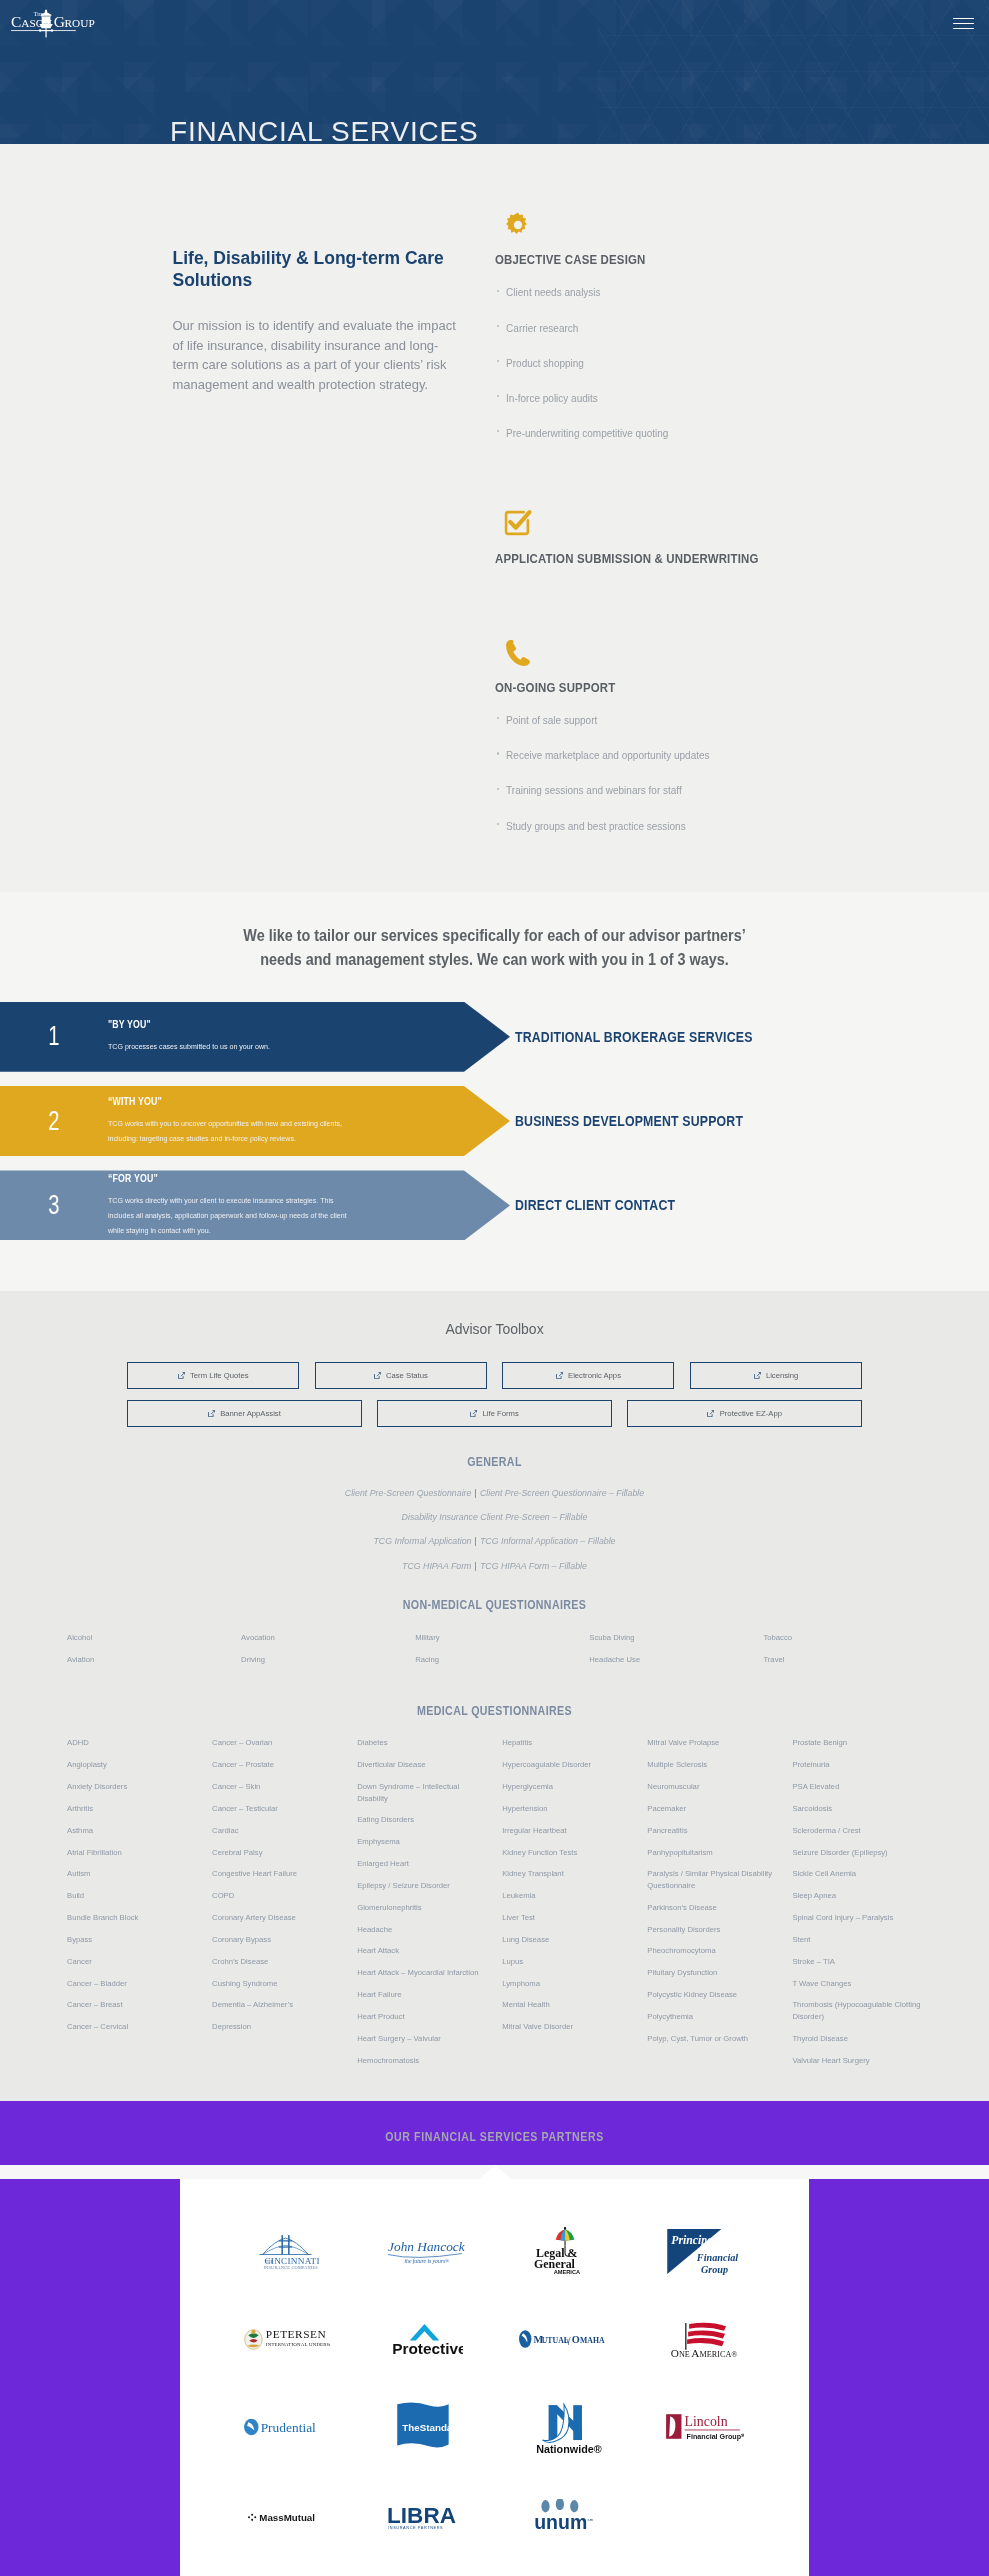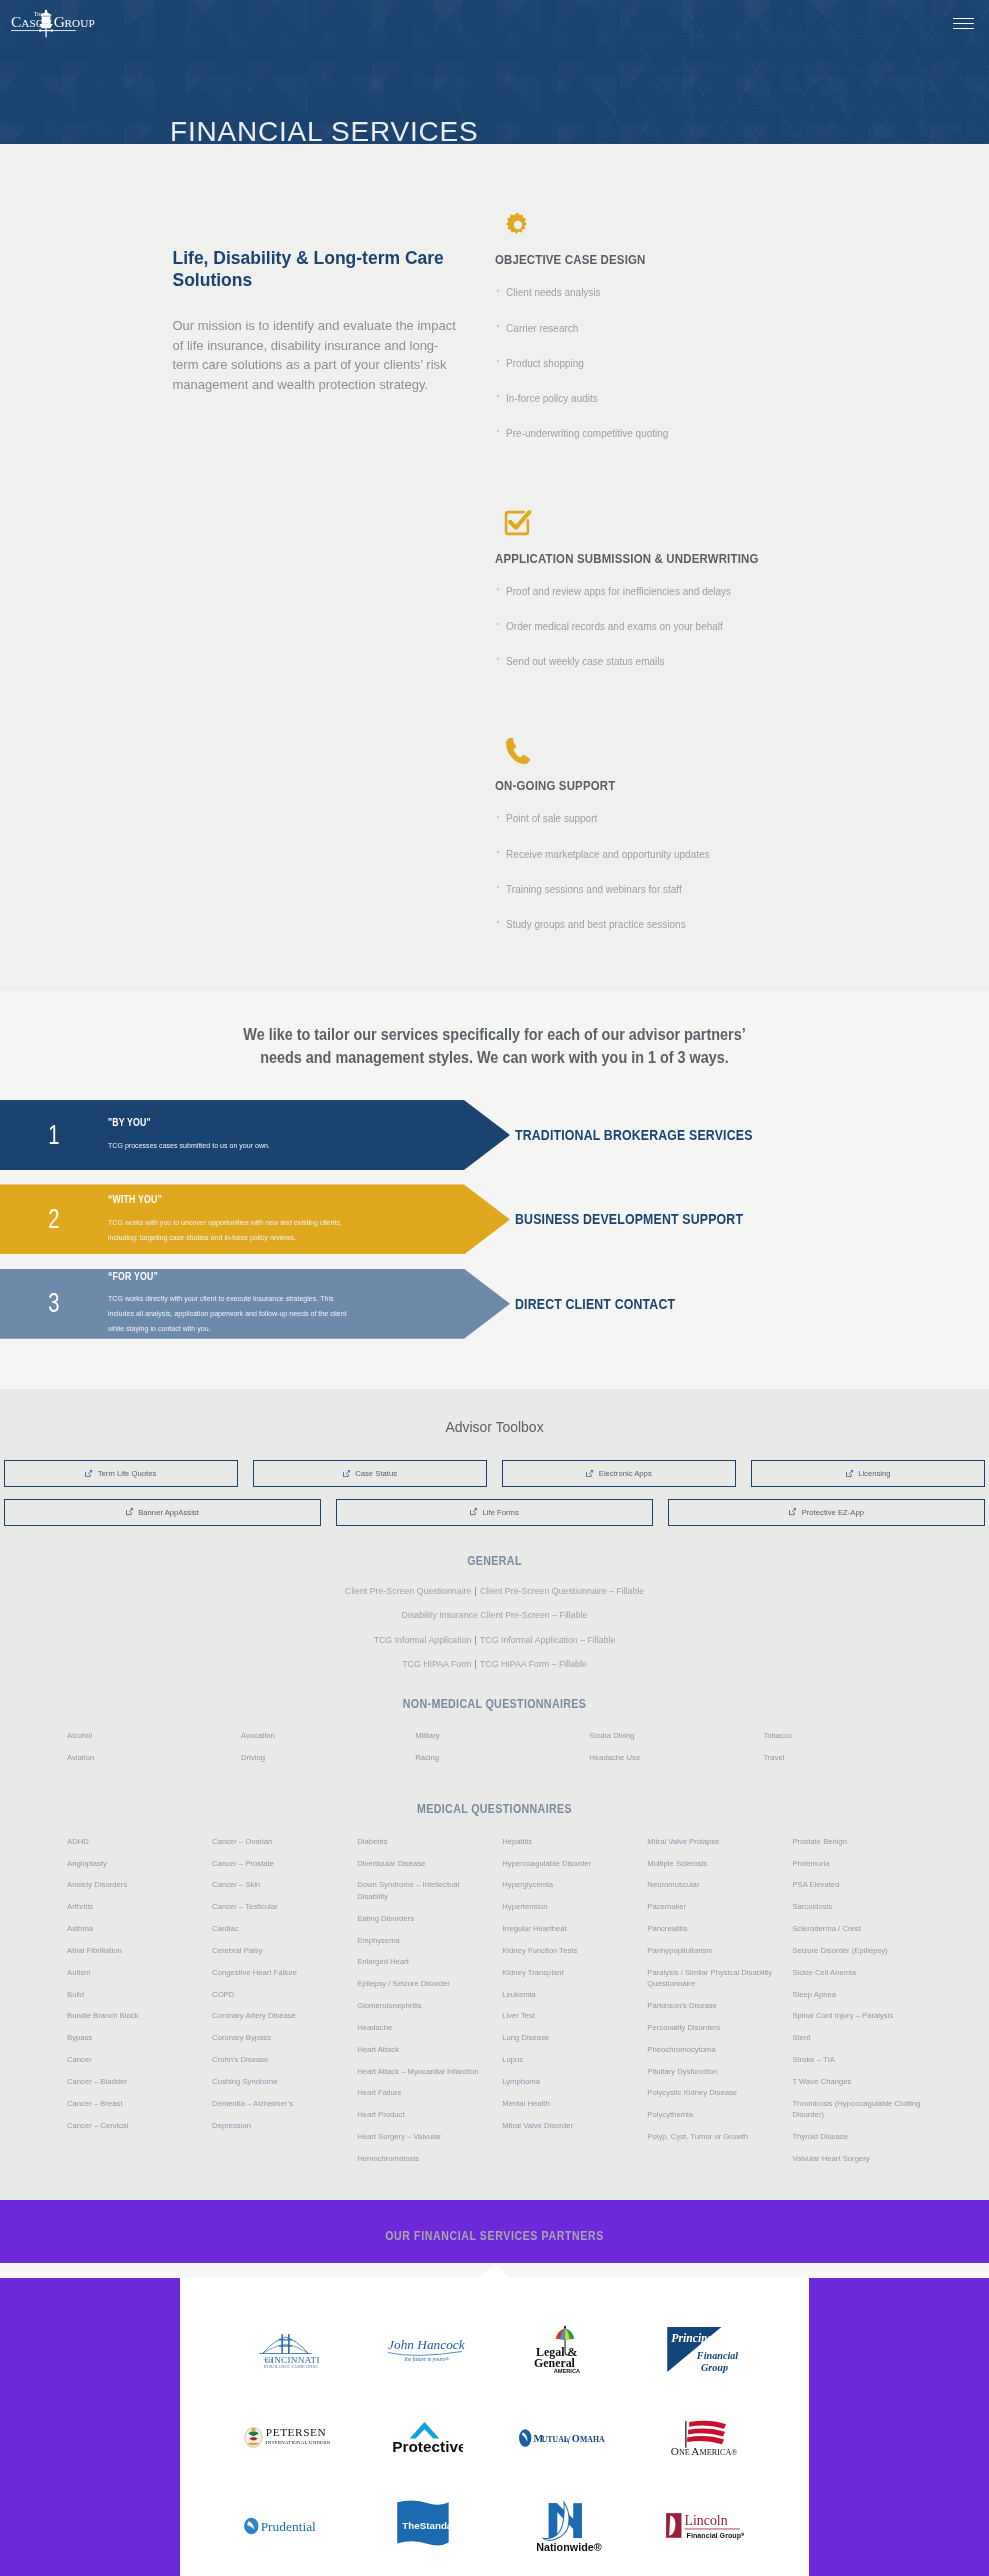--- a/index.html
+++ b/index.html
@@ -98,36 +98,36 @@
     font-family:"Liberation Sans Narrow","Liberation Sans",sans-serif;
     font-size:14px;letter-spacing:0.2px;color:#1b4370;font-weight:700;transform:scaleX(.88);transform-origin:left;
   }
 
   
   .toolbox{background:#e9e9e8;padding:29px 0 25px;position:relative;}
   .toolbox h2{
     text-align:center;font-size:15.5px;color:#5c6166;font-weight:400;margin-bottom:24px;
     font-family:"Liberation Sans Narrow","Liberation Sans",sans-serif;transform:scaleX(.9);
   }
-  .btn-row{width:981px;margin:0 auto 11.3px;display:flex;gap:15.5px;}
+  .btn-row{width:735px;margin:0 auto 11.3px;display:flex;gap:15.5px;}
   .tbtn{
     flex:1;border:1px solid #1b4370;background:transparent;height:27px;
     display:flex;align-items:center;justify-content:center;gap:5.2px;cursor:pointer;
     font-size:7.7px;color:#5c6166;font-family:"Liberation Sans Narrow","Liberation Sans",sans-serif;
   }
   .tbtn .ext{width:7.2px;height:7.2px;flex:0 0 7.2px;}
   .tbtn .ext svg{display:block;}
   .sec-head{
     text-align:center;margin:28px 0 19.6px;
     font-family:"Liberation Sans Narrow","Liberation Sans",sans-serif;
     font-size:12.4px;letter-spacing:0.4px;color:#7a8aa0;font-weight:700;transform:scaleX(.86);
   }
   .gen-lines{text-align:center;}
   .gen-lines .gl{font-size:8.8px;color:#9aa3ad;line-height:1;margin-bottom:15.5px;font-weight:300;}
-  .gen-lines .gl a{color:#9aa3ad;text-decoration:none;}
+  .gen-lines .gl a{color:#9aa3ad;text-decoration:none;font-style:italic;}
   .gen-lines .sep{color:#7b6fa0;margin:0 3.1px;}
 
   .qgrid{width:855px;margin:0 auto;display:grid;column-gap:15.5px;}
   .qgrid.non-med{grid-template-columns:repeat(5,1fr);row-gap:14.4px;}
   .qgrid.med{grid-template-columns:repeat(6,1fr);row-gap:0;align-items:start;}
   .qcol{display:flex;flex-direction:column;}
   .qitem{
     font-size:7.7px;line-height:1.5;color:#8f99a5;font-weight:300;margin-bottom:10.3px;
     text-decoration:none;display:block;
   }
@@ -246,25 +246,20 @@
 
         <div class="feat">
           <div class="feat-icon">
             <svg width="28" height="28" viewBox="0 0 54 54">
               <path d="M46 22v22a4 4 0 0 1-4 4H8a4 4 0 0 1-4-4V10a4 4 0 0 1 4-4h30" fill="none" stroke="#e0a81e" stroke-width="5" stroke-linecap="round"></path>
               <path d="M12 25l11 11L49 6" fill="none" stroke="#e0a81e" stroke-width="8" stroke-linecap="round" stroke-linejoin="round"></path>
             </svg>
           </div>
           <div class="feat-body">
             <h3>APPLICATION SUBMISSION &amp; UNDERWRITING</h3>
-            <ul>
-              <li>Proof and review apps for inefficiencies and delays</li>
-              <li>Order medical records and exams on your behalf</li>
-              <li>Send out weekly case status emails</li>
-            </ul>
           </div>
         </div>
 
         <div class="feat">
           <div class="feat-icon">
             <svg width="26" height="28" viewBox="0 0 50 54">
               <path fill="#e0a81e" d="M10.5 2C6 2 2 6.5 2 12c0 20 17 40 35.5 40 5.5 0 10.5-4 10.5-8.5 0-1.2-.6-2.3-1.6-2.9l-9-5.4a3.4 3.4 0 0 0-4.3.7l-3.4 4c-6-3.4-11-9-13.8-15.3l4-3.2a3.4 3.4 0 0 0 .9-4.3l-5.4-9.3A3.4 3.4 0 0 0 12.5 2z"></path>
             </svg>
           </div>
           <div class="feat-body">

